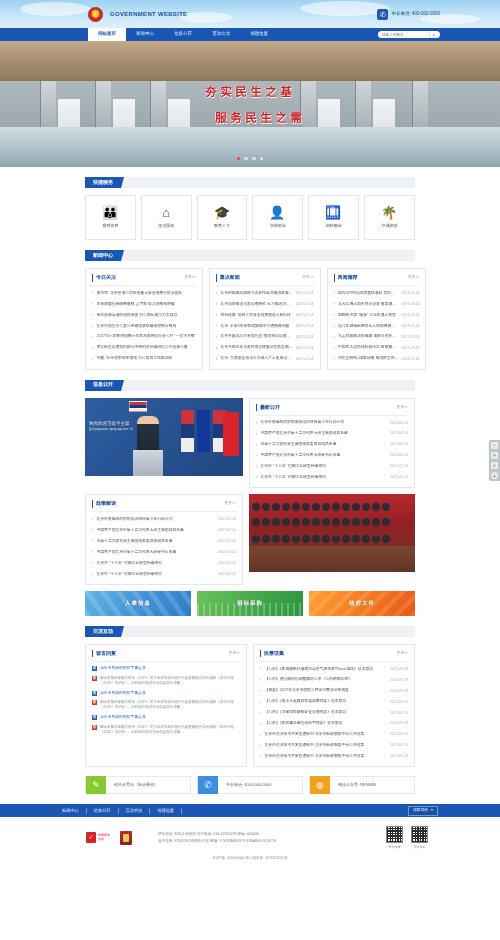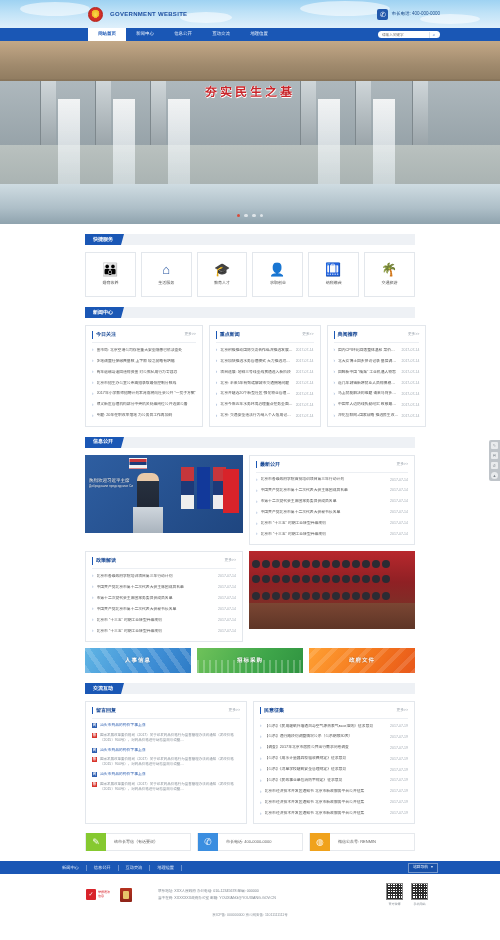--- a/index.html
+++ b/index.html
@@ -65,21 +65,21 @@
     border:0;outline:0;flex:1;font-size:3.6px;color:#9aa6b4;
     font-family:inherit;background:transparent;height:7px;
   }
   .srch-btn{
     width:9px;height:6px;border-left:.5px solid #dfe5ec;color:#1a57b5;
     font-size:4.5px;text-align:center;line-height:6px;cursor:pointer;flex:none;
   }
 
   
   .hero{
-    height:183px;width:100%;position:relative;overflow:hidden;
+    height:126px;width:100%;position:relative;overflow:hidden;
     background:linear-gradient(180deg,#8fc0de 0%,#b9d6e6 18%,#cfd9d7 30%,#b7bfbd 60%,#9aa5a6 100%);
   }
   .hero-rock{position:absolute;left:0;top:0;width:100%;height:44px;
     background:linear-gradient(180deg,#c3a887 0%,#a08a6d 55%,#8b775c 100%);}
   .hero-rock:after{content:"";position:absolute;left:0;bottom:-6px;width:100%;height:12px;
     background:linear-gradient(180deg,#8b775c,#6f6250);}
   .dam{position:absolute;left:0;top:40px;width:100%;height:64px;
     background:linear-gradient(180deg,#aeb8bd 0%,#97a3a9 100%);}
   .pier{position:absolute;top:40px;width:16px;height:64px;
     background:linear-gradient(180deg,#cfd6d9,#9ba5aa);border-left:.6px solid #7e888d;}
@@ -307,20 +307,21 @@
     <div class="pier" style="left:355px"></div>
     <div class="pier" style="left:412px"></div>
     <div class="spill" style="left:58px"></div>
     <div class="spill" style="left:113px"></div>
     <div class="spill" style="left:168px"></div>
     <div class="spill" style="left:318px"></div>
     <div class="spill" style="left:373px"></div>
     <div class="water"></div>
     <div class="hero-text">
       <div class="hero-l1">夯实民生之基</div>
+      <div class="hero-l2">服务民生之需</div>
     </div>
     <div class="hero-dots">
       <i class="on"></i>
       <i></i>
       <i></i>
       <i></i>
     </div>
   </div>
 
   <div class="wrap">

